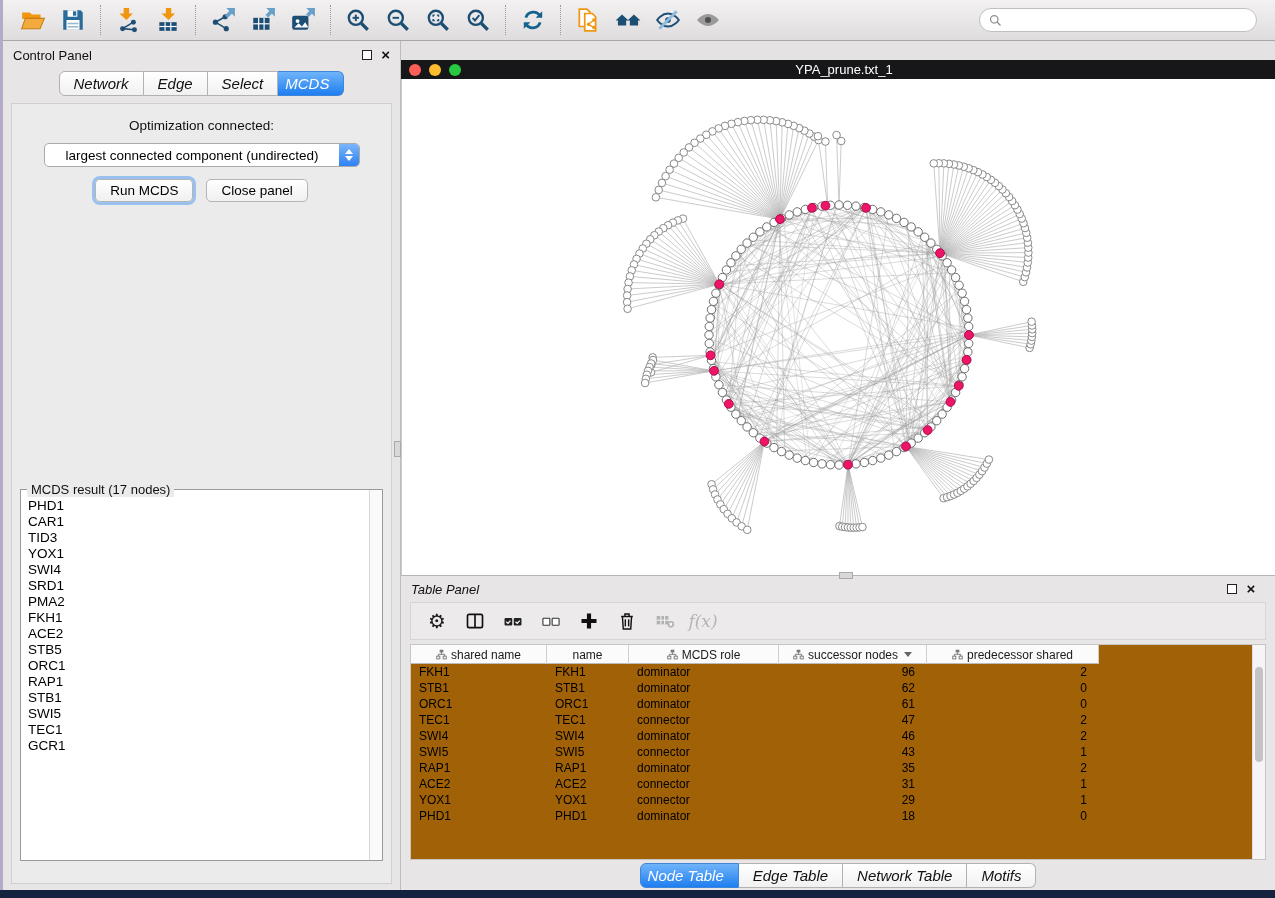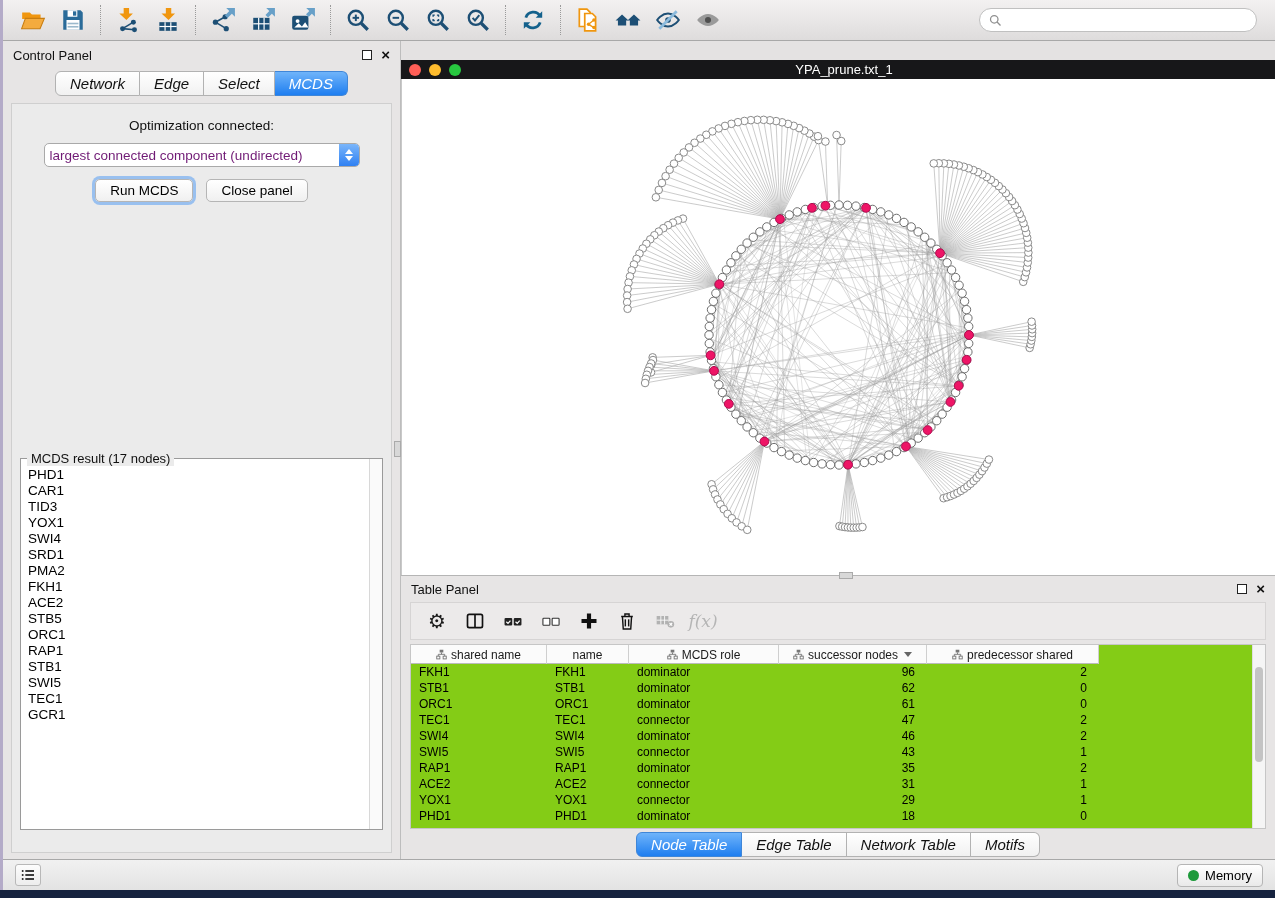--- a/index.html
+++ b/index.html
@@ -28,27 +28,27 @@
   .panel-title { font-size:13px; color:#111; }
   .win-ctrls { margin-left:auto; display:flex; align-items:center; gap:9px; }
   .float-ico { width:10px; height:10px; border:1.6px solid #222; background:#fff; display:inline-block;}
   .close-ico { font-size:15px; font-weight:bold; color:#111; line-height:10px; }
   .cp-tabs { display:flex; justify-content:center; margin-top:6px; flex:0 0 auto;}
   .seg { display:flex; }
   .seg .tab { font-size:15px; padding:3px 14px; background:linear-gradient(#ffffff,#f1f1f1);
     border:1px solid #b2b2b2; border-left:none; color:#111;font-style:italic; }
   .seg .tab:first-child { border-left:1px solid #b2b2b2; border-radius:6px 0 0 6px; }
   .seg .tab:last-child { border-radius:0 6px 6px 0; }
-  .seg .tab.active { background:linear-gradient(#6fb4fa,#1f7ef0); color:#fff; border-color:#3f86d8; }
+  .seg .tab.active { background:linear-gradient(#6fb4fa,#1f7ef0); color:#fff; border-color:#3f86d8;padding-left:7px; }
   .cp-body { flex:1; margin:7px 8px 6px 8px; background:#ebebeb; border:1px solid #cfcfcf;
     display:flex; flex-direction:column; padding:14px 8px 10px 8px; min-height:0;}
   .opt-label { text-align:center; font-size:13.5px; color:#111; }
   .dropdown { margin:10px auto 0 auto; width:316px; height:24px; background:#fff; border:1px solid #a9a9a9;
     border-radius:5px; display:flex; align-items:center; overflow:hidden;}
-  .dropdown .dd-text { flex:1; font-size:13.5px; padding-left:5px; color:#701a75; white-space:nowrap;}
+  .dropdown .dd-text { flex:1; font-size:13.5px; padding-left:21px; color:#000000; white-space:nowrap;}
   .dd-stepper { width:20px; height:24px; background:linear-gradient(#7db8fb,#2c7ef2); border-radius:0 4px 4px 0;
     display:flex; flex-direction:column; align-items:center; justify-content:center; gap:2px;}
   .dd-up { width:0;height:0;border-left:4px solid transparent;border-right:4px solid transparent;border-bottom:5px solid #fff;}
   .dd-dn { width:0;height:0;border-left:4px solid transparent;border-right:4px solid transparent;border-top:5px solid #fff;}
   .btn-row { display:flex; justify-content:center; gap:13px; margin-top:12px; }
   .mac-btn { font-size:13.5px; padding:3px 14px; background:linear-gradient(#ffffff,#f0f0f0);
     border:1px solid #b5b5b5; border-radius:5px; color:#000;}
   .mac-btn.focused { box-shadow:0 0 0 3px rgba(86,157,243,.55); }
   .mcds-group { margin-top:auto; height:372px; border:1px solid #9a9a9a; position:relative;
     margin-bottom:12px; display:flex; }
@@ -67,28 +67,28 @@
   .light { width:12px; height:12px; border-radius:50%; }
   .light.red{background:#ff5f57;} .light.yellow{background:#febc2e;} .light.green{background:#28c840;}
   .net-title { color:#fff; font-size:13px; margin:0 auto; transform:translateX(-20px);}
   .net-canvas { height:496px; background:#fff; border-left:1px solid #c9c9c9; position:relative;}
   .hsplit-handle { position:absolute; left:50%; bottom:-4px; width:14px; height:7px;
     background:#d8d8d8; border:1px solid #aaa; z-index:4;}
 
   
   .table-panel { flex:1; background:#e7e5e5; display:flex; flex-direction:column; min-height:0;
     border-top:1px solid #b5b5b5;}
-  .tp-header { height:23px; display:flex; align-items:center; padding:3px 10px 0 10px; flex:0 0 auto;}
+  .tp-header { height:23px; display:flex; align-items:center; padding:3px 20px 0 10px; flex:0 0 auto;font-style:italic;}
   .tp-toolbar { height:38px; margin:3px 9px 0 9px; background:#eceaea; border:1px solid #d6d4d4;
     display:flex; align-items:center; gap:2px; padding:0 8px; flex:0 0 auto;}
   .tpt-btn { width:36px; height:30px; border:none; background:none; display:flex; align-items:center; justify-content:center;}
   .tpt-btn svg { width:20px; height:20px; }
   .tpt-gear { font-size:20px; color:#1a1a1a; font-family:"DejaVu Sans",sans-serif;}
   .tpt-fx { font-family:"DejaVu Serif",serif; font-style:italic; font-size:17px; color:#b5b5b5;}
-  .tp-tablewrap { flex:1; margin:4px 9px 0 9px; background:#84cc16; border:1px solid #c6c6c6;
+  .tp-tablewrap { flex:1; margin:4px 9px 0 9px; background:#a16207; border:1px solid #c6c6c6;
     position:relative; overflow:hidden; min-height:0;}
   .thead { display:flex; border-bottom:1px solid #bbb; background:#fbfbfb; height:19px; width:688px;}
   .th { display:flex; align-items:center; justify-content:center; gap:4px; font-size:12px; color:#1a1a1a;
     border-right:1px solid #cfcfcf; height:19px; }
   .th svg { width:11px; height:11px; }
   .sort-dn { width:0;height:0;border-left:4px solid transparent;border-right:4px solid transparent;border-top:5px solid #666; margin-left:2px;}
   .trow { display:flex; height:16px; align-items:center; width:688px;}
   .td { font-size:12px; color:#000; white-space:nowrap; overflow:hidden;}
   .td.l { text-align:left; padding-left:8px;} .td.r { text-align:right; padding-right:12px;}
   .tbl-vscroll { position:absolute; right:0; top:0; bottom:0; width:13px; background:#f5f5f5; border-left:1px solid #e0e0e0;}
@@ -1226,29 +1226,13 @@
               <span class="tab active">Node Table</span>
               <span class="tab">Edge Table</span>
               <span class="tab">Network Table</span>
               <span class="tab">Motifs</span>
             </div>
         </div>
       </div>
     </div>
   </div>
 
-  <div class="status-bar">
-    <button class="menu-btn">
-      <svg viewBox="0 0 24 24" fill="#222">
-        <circle cx="4" cy="6" r="1.5"></circle>
-          <rect x="8" y="4.7" width="13" height="2.6"></rect>
-        <circle cx="4" cy="12" r="1.5"></circle>
-          <rect x="8" y="10.7" width="13" height="2.6"></rect>
-        <circle cx="4" cy="18" r="1.5"></circle>
-          <rect x="8" y="16.7" width="13" height="2.6"></rect>
-      </svg>
-    </button>
-    <button class="memory-btn">
-      <span class="mem-dot"></span>
-      <span>Memory</span>
-    </button>
-  </div>
 </div>
 
 </body></html>

